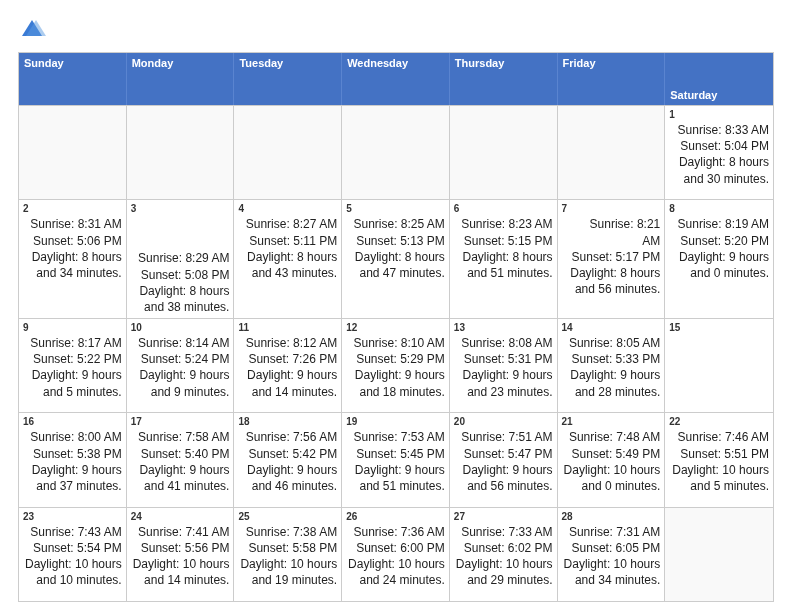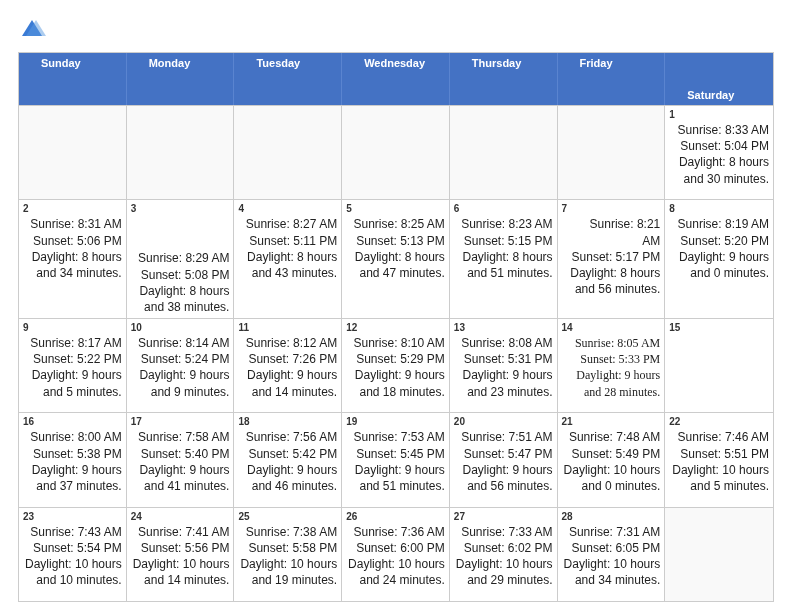--- a/index.html
+++ b/index.html
@@ -67,21 +67,21 @@
     }
     .cal-header {
       display: grid;
       grid-template-columns: repeat(7, 1fr);
       background: #4472c4;
     }
     .cal-header-cell {
       color: #fff;
       font-size: 11px;
       font-weight: bold;
-      padding: 4px 22px;
+      padding: 4px 5px;
       border-right: 1px solid #5a84d0;
     }
     .cal-header-cell:last-child { border-right: none; margin-top: 32px; }
     .cal-body {
       flex: 1;
       display: flex;
       flex-direction: column;
     }
     .cal-row {
       display: grid;
@@ -229,21 +229,21 @@
 Daylight: 9 hours and 18 minutes.</div>
           </div>
           <div class="cal-cell">
             <span class="day-num">13</span>
             <div class="day-info" style="white-space: pre-line;">Sunrise: 8:08 AM
 Sunset: 5:31 PM
 Daylight: 9 hours and 23 minutes.</div>
           </div>
           <div class="cal-cell">
             <span class="day-num">14</span>
-            <div class="day-info" style="white-space: pre-line; font-family: Liberation Serif, serif;">Sunrise: 8:05 AM
+            <div class="day-info" style="white-space: pre-line;">Sunrise: 8:05 AM
 Sunset: 5:33 PM
 Daylight: 9 hours and 28 minutes.</div>
           </div>
           <div class="cal-cell">
             <span class="day-num">15</span>
           </div>
         </div>
         <div class="cal-row">
           <div class="cal-cell">
             <span class="day-num">16</span>

